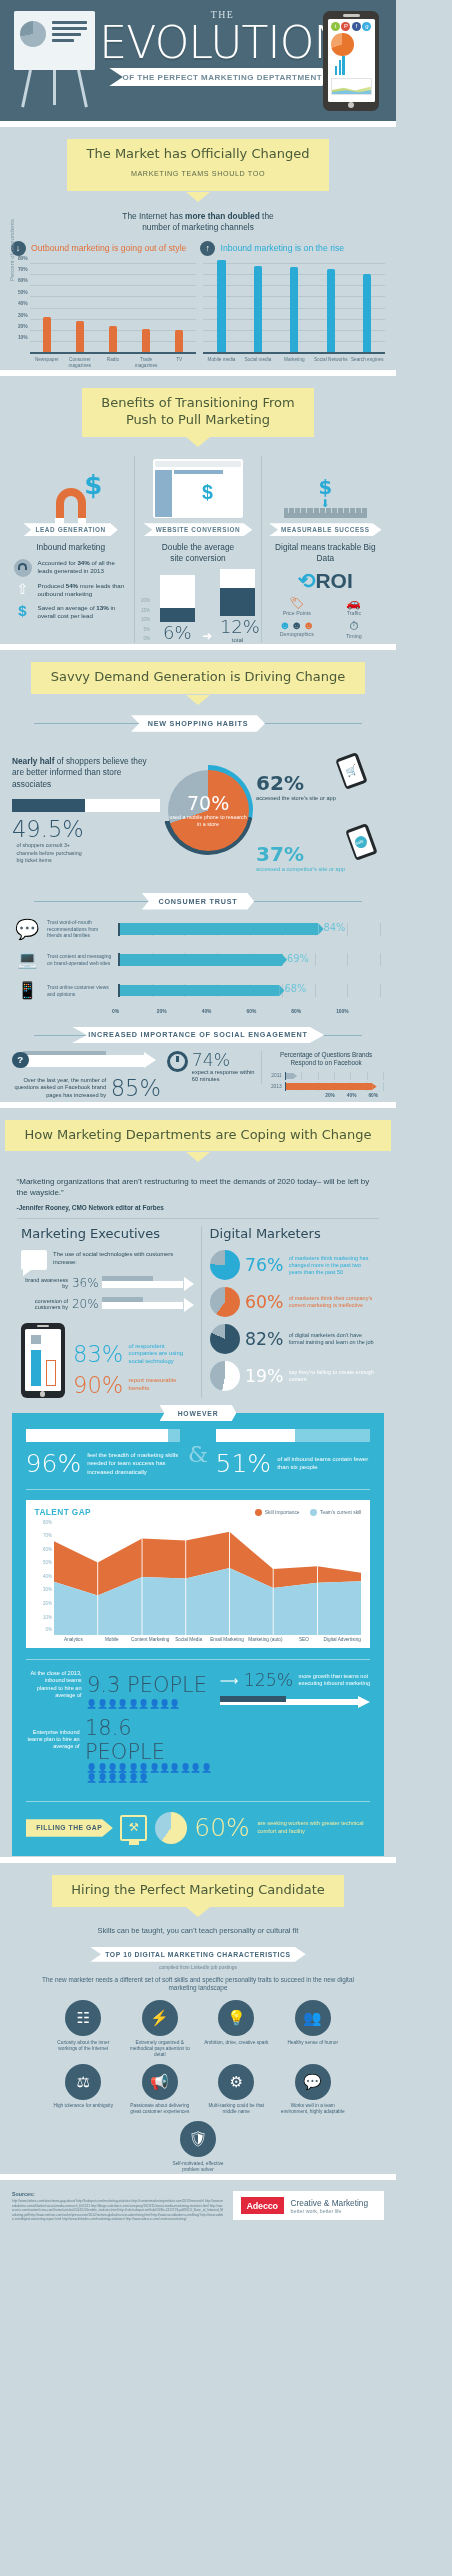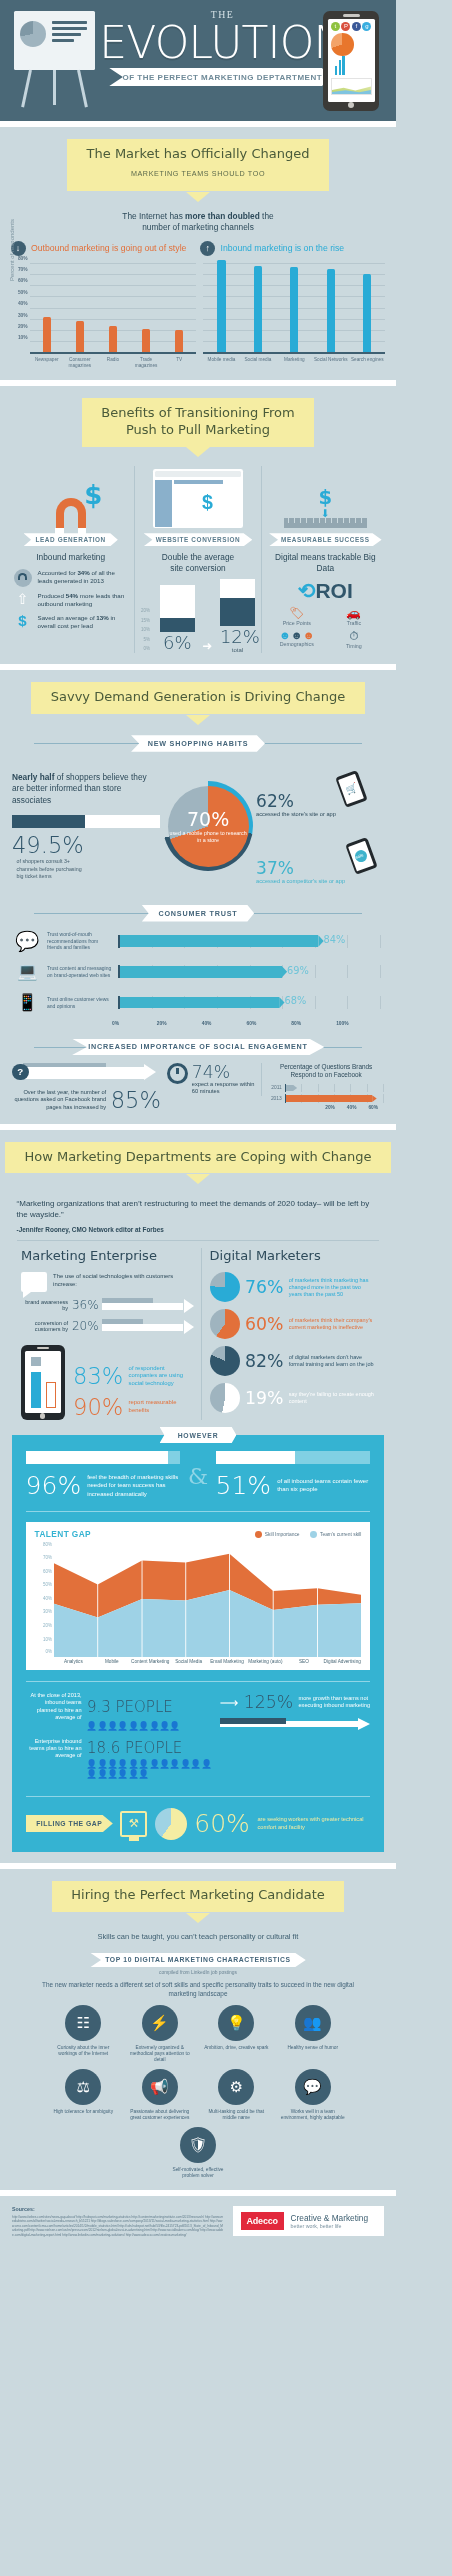--- a/index.html
+++ b/index.html
@@ -46,21 +46,21 @@
            display:inline-block;vertical-align:top;}
   .miniBars{display:inline-block;vertical-align:bottom;margin-left:3.8px;}
   .miniBars i{display:inline-block;width:2.3px;background:#29abd6;margin-right:1.5px;vertical-align:bottom;}
   .miniArea{margin-top:3px;height:16.6px;background:#fff;border:0.8px solid #e3e3e3;position:relative;overflow:hidden;}
   .miniArea .a1{position:absolute;bottom:0;left:0;width:100%;height:60%;
     background:linear-gradient(to top right,#bcd36a,#dfe8a8);clip-path:polygon(0 100%,0 55%,30% 30%,60% 60%,100% 15%,100% 100%);}
   .miniArea .a2{position:absolute;bottom:0;left:0;width:100%;height:45%;
     background:#7fc4e0;clip-path:polygon(0 100%,0 70%,35% 45%,70% 75%,100% 40%,100% 100%);}
 
   
-  .band { background:#cbd9de; padding-bottom:11px; }
+  .band { background:#cbd9de; padding-bottom:1px; }
   .sep  { height:6px; background:#ffffff; }
   .bannerWrap{ text-align:center; padding-top:12px; }
   .banner { display:inline-block; background:#f5edA3; color:#4a5b3a; padding:6.8px 19.6px 8.3px;
             font-size:13px; line-height:16.6px; position:relative;
             font-family:"DejaVu Sans", sans-serif; }
   .banner:after{content:"";position:absolute;left:50%;margin-left:-12px;bottom:-10.6px;
             border-left:12px solid transparent;border-right:12px solid transparent;border-top:10.6px solid #f5eda3;}
   .banner small{display:block;font-size:7.2px;letter-spacing:0.6px;color:#5c6a4c;margin-top:3.8px;
             font-family:"Liberation Sans",sans-serif;}
 
@@ -134,21 +134,21 @@
   .pctDesc{display:inline-block;vertical-align:middle;font-size:5.3px;line-height:7.2px;margin-left:4.5px;width:69px;color:#46606f;}
   .donut{width:81px;height:81px;border-radius:50%;position:relative;
      background:conic-gradient(#e2703a 0deg 252deg,#9fb4bf 252deg 360deg);}
   .donut .ring{position:absolute;inset:-4.5px;border-radius:50%;
      background:conic-gradient(#29abd6 0deg 100deg,#31566b 100deg 255deg,transparent 255deg 360deg);z-index:-1;}
   .donut .txt{position:absolute;inset:0;display:flex;flex-direction:column;align-items:center;justify-content:center;color:#fff;}
   .donut .txt b{font-size:19px;font-weight:400;font-family:"DejaVu Sans",sans-serif;}
   .donut .txt span{font-size:5.3px;line-height:6.8px;text-align:center;}
   .hRight{flex:.95;}
   .hItem{display:flex;align-items:center;gap:4.5px;margin-bottom:7.5px;}
-  .hItem .n{font-size:17px;font-weight:400;font-family:"DejaVu Sans",sans-serif;margin-top:32px;}
+  .hItem .n{font-size:20px;font-weight:700;font-family:"DejaVu Sans",sans-serif;margin-top:32px;}
   .hItem .d{font-size:5.7px;line-height:7.2px;}
   .miniPhone{width:22.6px;height:32px;background:#22282c;border-radius:3.8px;transform:rotate(-20deg);
      padding:3px 2.3px;flex:none;}
   .miniPhone .s{background:#fff;height:100%;border-radius:0.8px;display:flex;align-items:center;justify-content:center;font-size:9.8px;}
 
   
   .trust{padding:0 15px;}
   .trow{display:flex;align-items:center;gap:6px;margin-bottom:6.8px;}
   .ticon{width:26px;height:24px;flex:none;display:flex;align-items:center;justify-content:center;}
   .tlabel{width:65px;font-size:5px;line-height:6.5px;color:#44657a;flex:none;}
@@ -253,21 +253,21 @@
   .legend i{width:6.8px;height:6.8px;border-radius:50%;display:inline-block;}
   .area{position:relative;height:113px;margin-left:19.6px;border-left:0;}
   .area .yl{position:absolute;left:-19.6px;top:-3.8px;height:100%;width:19px;}
   .area .yl i{position:absolute;right:1.5px;font-size:4.5px;color:#8fb4c4;font-style:normal;}
   .areaXl{display:flex;margin-left:19.6px;margin-top:2.3px;}
   .areaXl span{flex:1;text-align:center;font-size:4.7px;color:#4a6877;}
   .hireRow{display:flex;align-items:flex-start;gap:6px;}
   .hireL{flex:1.25;}
   .hireLine{display:flex;align-items:center;gap:5.3px;}
   .hireLine .lbl{font-size:5.6px;line-height:7.2px;text-align:right;width:56px;}
-  .hireLine .n{font-size:15px;font-weight:300;font-family:"DejaVu Sans",sans-serif;color:#31566b;}
+  .hireLine .n{font-size:21px;font-weight:300;font-family:"DejaVu Sans",sans-serif;color:#31566b;}
   .people{font-size:9px;letter-spacing:-0.8px;color:#fff;line-height:9.8px;margin:0.8px 0 6px 61px;}
   .hireR{flex:1;}
   .hireR .top{display:flex;align-items:center;gap:5.3px;}
   .hireR .n{font-size:17.3px;font-weight:300;font-family:"DejaVu Sans",sans-serif;color:#31566b;}
   .hireR .d{font-size:5.6px;line-height:7.2px;}
   .growthArr{position:relative;height:13.6px;margin-top:5.3px;}
   .growthArr .w{position:absolute;left:0;top:3.8px;right:12px;height:6px;background:#fff;}
   .growthArr .w:after{content:"";position:absolute;right:-12px;top:-3.8px;border-top:6.8px solid transparent;
      border-bottom:6.8px solid transparent;border-left:12px solid #fff;}
   .growthArr .g{position:absolute;left:0;top:0;width:44%;height:6px;background:#31566b;}
@@ -763,21 +763,21 @@
       <div class="banner">How Marketing Departments are Coping with Change</div>
     </div>
     <div class="quote" style="margin-top:15px">
       <p>“Marketing organizations that aren’t restructuring to meet the demands of 2020 today– will be left by the wayside.”</p>
       <div class="by">-Jennifer Rooney, CMO Network editor at Forbes</div>
     </div>
     <div class="hr"></div>
 
     <div class="cols2">
       <div class="c2">
-        <h3>Marketing Enterprise</h3>
+        <h3>Marketing Executives</h3>
         <div class="meRow">
           <div class="bubble"></div>
           <p>The use of social technologies with customers increase:</p>
         </div>
         <div class="arrRow">
           <span class="lbl">brand awareness by</span>
           <span class="num">36%</span>
           <span class="arrGfx">
               <span class="g" style="width:55%"></span>
               <span class="w"></span>

